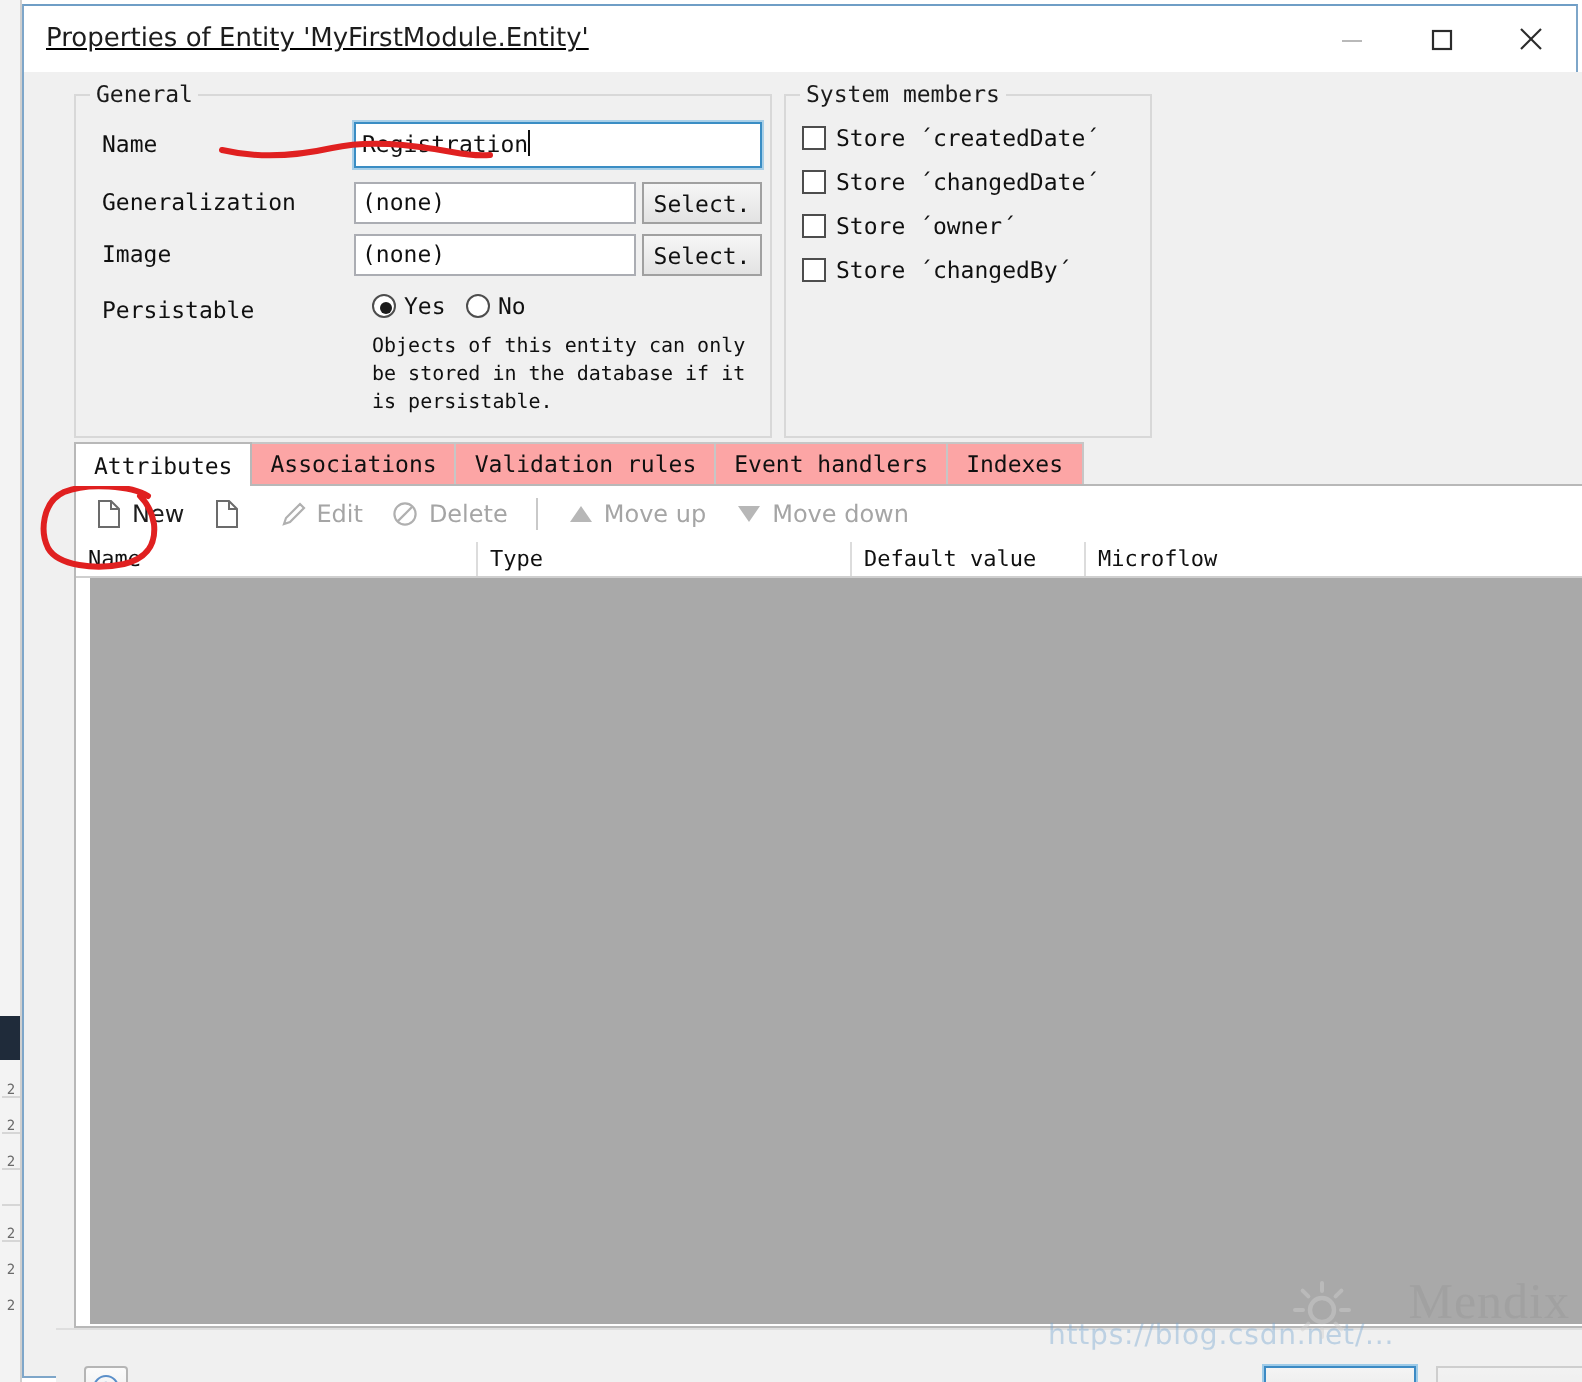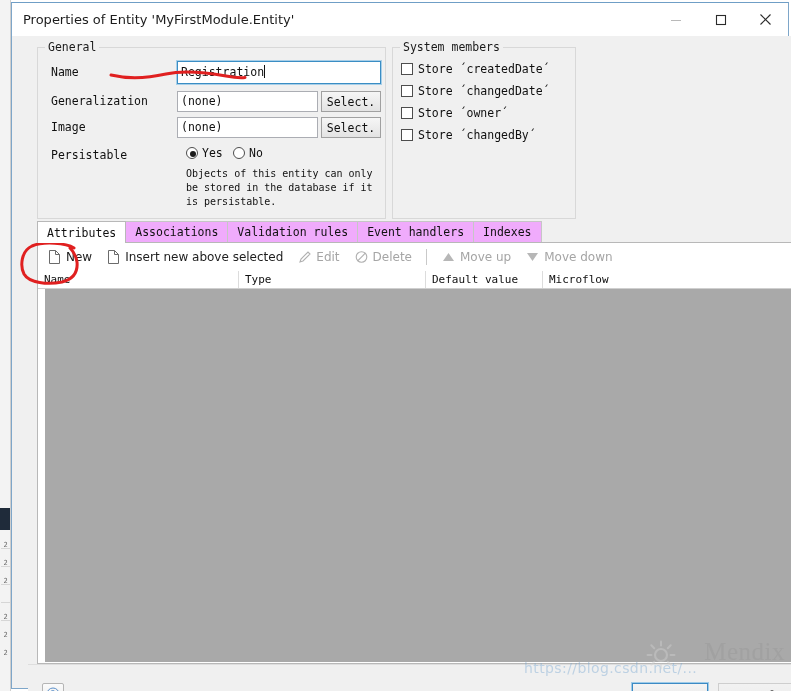--- a/index.html
+++ b/index.html
@@ -42,21 +42,21 @@
     background: #f0f0f0;
     border: 1px solid #7ea6c9;
     border-top: 1px solid #6f9ec6;
   }
 
   
   #titlebar {
     position: relative;
     height: 33px;
     background: #ffffff;
-    display: flex; align-items: center;
+    display: flex; align-items: center; text-decoration: underline;
   }
   #title-text {
     margin-left: 11px;
     font-family: "DejaVu Sans", "Liberation Sans", sans-serif;
     font-size: 13px;
     color: #1d1d1d;
     white-space: nowrap;
   }
   #win-controls {
     position: absolute; right: 0; top: 0;
@@ -206,21 +206,21 @@
     align-items: flex-end;
   }
   .tab {
     height: 21px;
     padding: 0 9px;
     font-size: 11.5px;
     color: #101010;
     display: flex; align-items: center;
     border: 1px solid #c6c6c6;
     border-bottom: none;
-    background: #f0abfc;
+    background: #fca5a5;
     margin-right: -1px;
     white-space: nowrap;
   }
   .tab.active {
     background: #ffffff;
     border-color: #b8b8b8;
     position: relative;
     z-index: 2;
     height: 22px;
     margin-bottom: -1px;
@@ -467,21 +467,20 @@
           <path d="M8.5 1.5v4h4" fill="none" stroke="#6b6b6b" stroke-width="1"></path>
         </svg>
         <span>New</span>
       </div>
 
       <div class="tb-item">
         <svg class="tb-icon" viewBox="0 0 15 16">
           <path d="M2.5 1.5h6l4 4v9h-10z" fill="#fff" stroke="#6b6b6b" stroke-width="1"></path>
           <path d="M8.5 1.5v4h4" fill="none" stroke="#6b6b6b" stroke-width="1"></path>
         </svg>
-        <span>Insert new above selected</span>
       </div>
 
       <div class="tb-item disabled">
         <svg class="tb-icon" viewBox="0 0 15 16">
           <path d="M3 13l1-3 7-7 2 2-7 7z" fill="none" stroke="#b0b0b0" stroke-width="1.1"></path>
         </svg>
         <span>Edit</span>
       </div>
 
       <div class="tb-item disabled">

